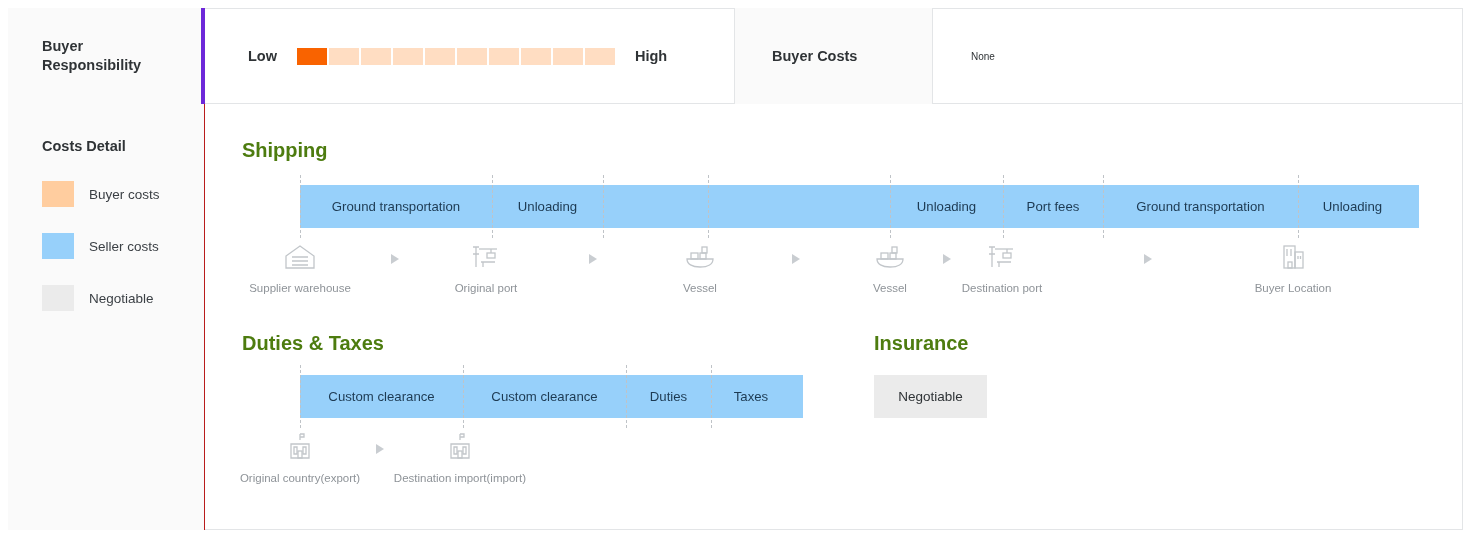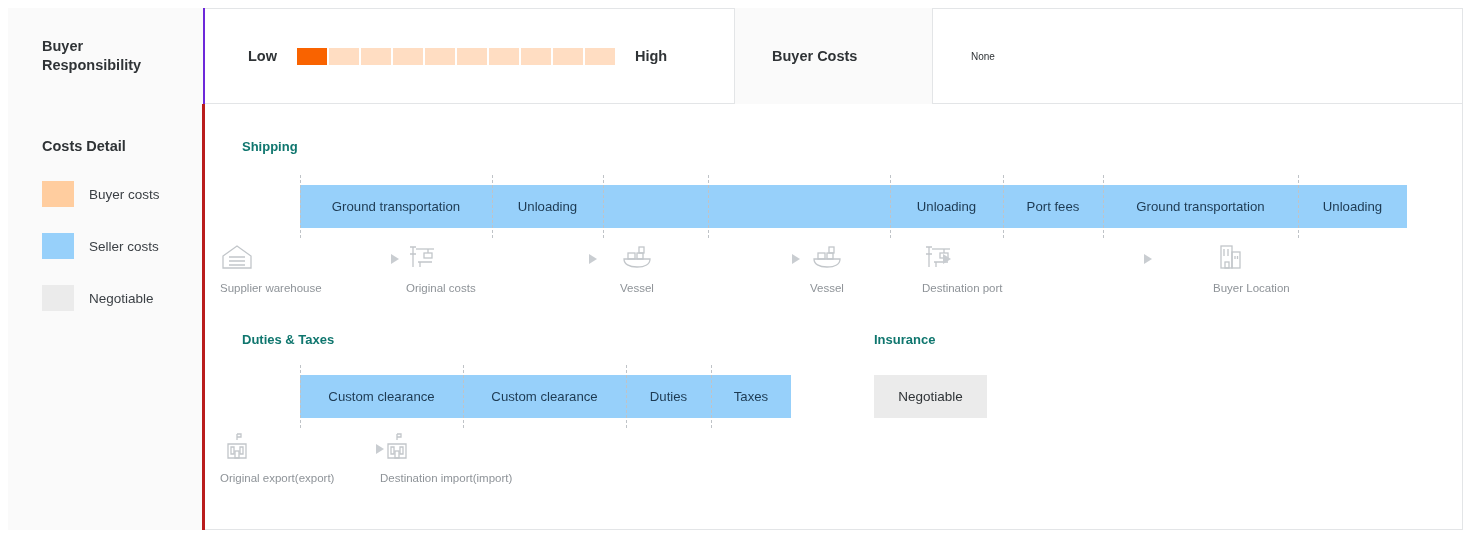--- a/index.html
+++ b/index.html
@@ -3,51 +3,51 @@
 <meta charset="utf-8">
 <style>
   html,body{margin:0;padding:0;background:#ffffff;}
   body{font-family:"Liberation Sans","DejaVu Sans",sans-serif;color:#2f3336;}
   .page{position:relative;width:1480px;height:538px;overflow:hidden;background:#fff;}
   .frame{position:absolute;left:8px;top:8px;width:1455px;height:522px;border:1px solid #e3e5e7;box-sizing:border-box;}
 
   
   .hdr{position:absolute;left:8px;top:8px;width:1455px;height:96px;box-sizing:border-box;border-bottom:1px solid #e3e5e7;}
   .hdr-cell{position:absolute;top:0;height:96px;box-sizing:border-box;display:flex;align-items:center;}
-  .hdr-label{left:0;width:197px;background:#fafafa;border-right:2px solid #6d28d9;padding-left:34px;}
+  .hdr-label{left:0;width:197px;background:#fafafa;border-right:4px solid #6d28d9;padding-left:34px;}
   .hdr-label .t{font-size:14.5px;font-weight:bold;line-height:19px;color:#2f3336;}
   .hdr-scale{left:197px;width:530px;border-right:1px solid #e3e5e7;padding-left:43px;}
   .hdr-costs{left:727px;width:198px;background:#fafafa;border-right:1px solid #e3e5e7;padding-left:37px;}
   .hdr-costs .t{font-size:14.5px;font-weight:bold;}
   .hdr-none{left:925px;width:529px;padding-left:38px;}
   .hdr-none .t{font-size:10px;}
 
   .scale-wrap{display:flex;align-items:center;gap:20px;}
   .scale-end{font-size:14.5px;font-weight:bold;color:#2f3336;}
   .scale-bar{display:flex;gap:2px;}
   .seg{width:30px;height:17px;}
 
   
-  .side{position:absolute;left:8px;top:104px;width:197px;height:426px;background:#fafafa;border-right:3px solid #b91c1c;box-sizing:border-box;}
+  .side{position:absolute;left:8px;top:104px;width:197px;height:426px;background:#fafafa;border-right:1px solid #b91c1c;box-sizing:border-box;}
   .side-title{position:absolute;left:34px;top:34px;font-size:14.5px;font-weight:bold;color:#2f3336;}
   .legend{position:absolute;left:34px;top:77px;}
   .legend-row{display:flex;align-items:center;height:26px;margin-bottom:26px;}
   .sw{width:32px;height:26px;margin-right:15px;flex:none;}
   .legend-txt{font-size:13.5px;color:#3a3f44;}
 
   
   .main{position:absolute;left:205px;top:104px;width:1258px;height:426px;}
-  .sect-title{position:absolute;font-size:13px;font-weight:bold;color:#0f766e;}
-
-  .bar{position:absolute;height:43px;background:#97d0fa;}
+  .sect-title{position:absolute;font-size:20px;font-weight:bold;color:#4d7c0f;}
+
+  .bar{position:absolute;height:43px;background:#97d0fa;padding-left:12px;}
   .bar .cell{position:absolute;top:0;height:43px;display:flex;align-items:center;justify-content:center;font-size:13.2px;color:#1d3a52;white-space:nowrap;}
   .divider{position:absolute;width:0;border-left:1.5px dashed #bfc3c7;}
 
   .icons{position:absolute;left:0;top:0;width:100%;}
-  .node{position:absolute;}
+  .node{position:absolute;text-align:center;}
   .node .glyph{display:block;height:30px;margin:0 auto 6px;}
   .node .cap{font-size:11.5px;color:#8e9398;line-height:13px;white-space:nowrap;}
   .arrow{position:absolute;width:0;height:0;border-left:8px solid #c9cdd1;border-top:5px solid transparent;border-bottom:5px solid transparent;}
 
   .negbox{position:absolute;background:#ebebeb;display:flex;align-items:center;justify-content:center;font-size:13.5px;color:#2f3336;}
 </style>
 </head>
 <body>
 
 <div class="page">
@@ -135,21 +135,21 @@
               </g>
             </svg></span><span class="cap">Supplier warehouse</span></div>
         <div class="node" style="left: 201px; top: 138px; width: 160px;"><span class="glyph"><svg width="34" height="30" viewBox="0 0 34 30">
               <g fill="none" stroke="#c2c6ca" stroke-width="1.3">
                 <path d="M7 5v20M4 5h6M4 12h6"></path>
                 <path d="M10 7h18"></path>
                 <path d="M22 7v4"></path>
                 <rect x="18" y="11" width="8" height="5"></rect>
                 <path d="M12 20h14M14 20v5"></path>
               </g>
-            </svg></span><span class="cap">Original costs</span></div>
+            </svg></span><span class="cap">Original port</span></div>
         <div class="node" style="left: 415px; top: 138px; width: 160px;"><span class="glyph"><svg width="34" height="30" viewBox="0 0 34 30">
               <g fill="none" stroke="#c2c6ca" stroke-width="1.3">
                 <rect x="8" y="11" width="7" height="6"></rect>
                 <rect x="17" y="11" width="6" height="6"></rect>
                 <rect x="19" y="5" width="5" height="6"></rect>
                 <path d="M4 17h26c0 5-5 8-13 8S4 22 4 17Z"></path>
               </g>
             </svg></span><span class="cap">Vessel</span></div>
         <div class="node" style="left: 605px; top: 138px; width: 160px;"><span class="glyph"><svg width="34" height="30" viewBox="0 0 34 30">
               <g fill="none" stroke="#c2c6ca" stroke-width="1.3">
@@ -196,21 +196,21 @@
       </div>
     <div class="icons" id="duties-nodes">
         <div class="node" style="left: 15px; top: 328px; width: 160px;"><span class="glyph"><svg width="34" height="30" viewBox="0 0 34 30">
               <g fill="none" stroke="#c2c6ca" stroke-width="1.3">
                 <path d="M17 2v6"></path>
                 <path d="M17 2h4v3h-4"></path>
                 <path d="M8 12h18v14H8z"></path>
                 <path d="M11 15h3v7h-3zM20 15h3v7h-3z"></path>
                 <rect x="15" y="19" width="4" height="7"></rect>
               </g>
-            </svg></span><span class="cap">Original export</span><span class="cap">(export)</span></div>
+            </svg></span><span class="cap">Original country</span><span class="cap">(export)</span></div>
         <div class="node" style="left: 175px; top: 328px; width: 160px;"><span class="glyph"><svg width="34" height="30" viewBox="0 0 34 30">
               <g fill="none" stroke="#c2c6ca" stroke-width="1.3">
                 <path d="M17 2v6"></path>
                 <path d="M17 2h4v3h-4"></path>
                 <path d="M8 12h18v14H8z"></path>
                 <path d="M11 15h3v7h-3zM20 15h3v7h-3z"></path>
                 <rect x="15" y="19" width="4" height="7"></rect>
               </g>
             </svg></span><span class="cap">Destination import</span><span class="cap">(import)</span></div>
         <div class="arrow" style="left: 171px; top: 340px;"></div>

